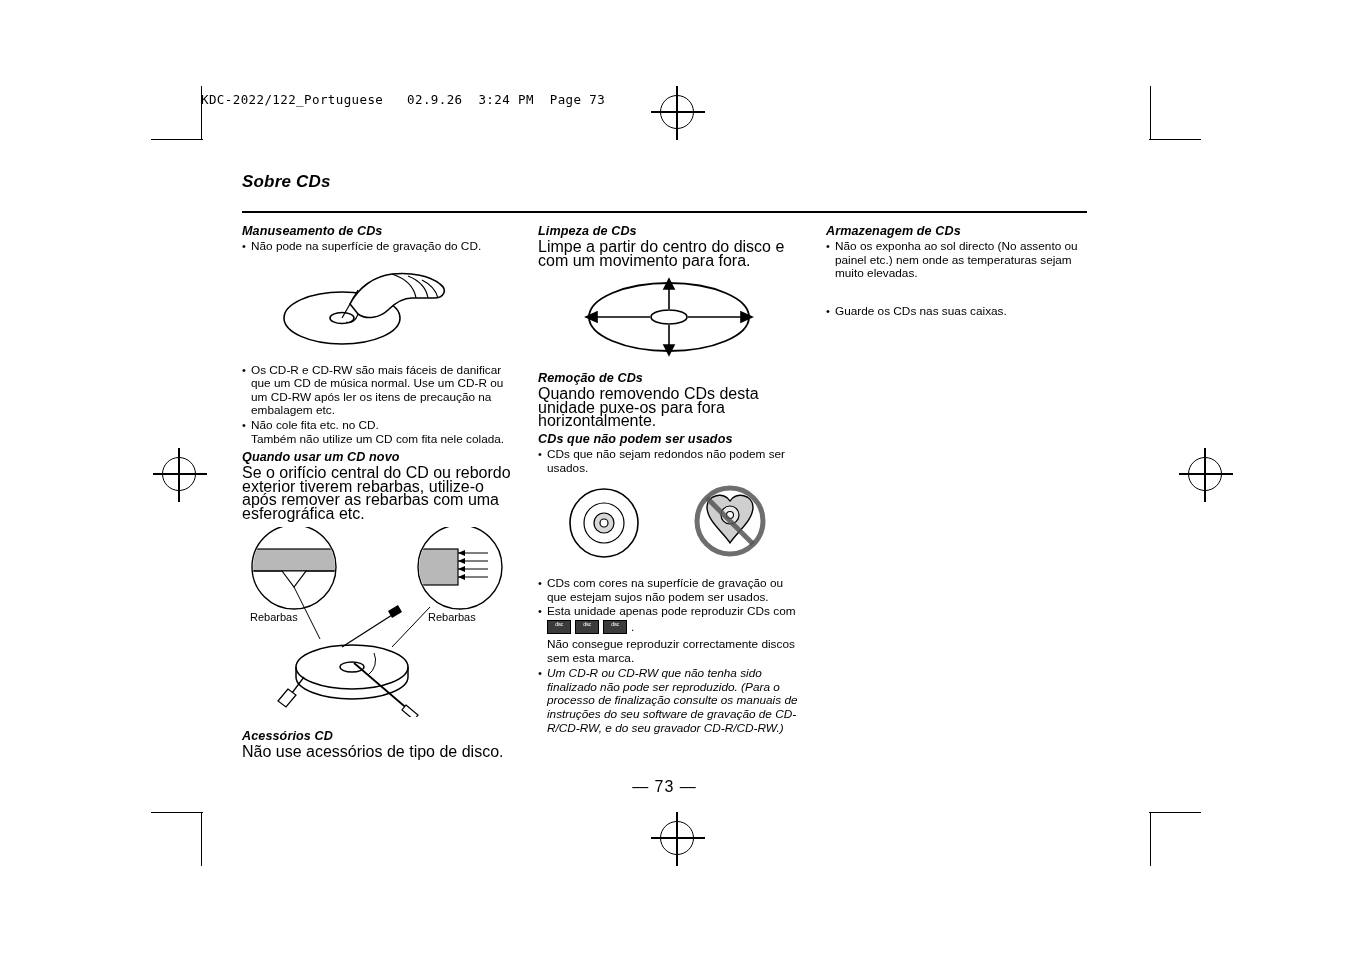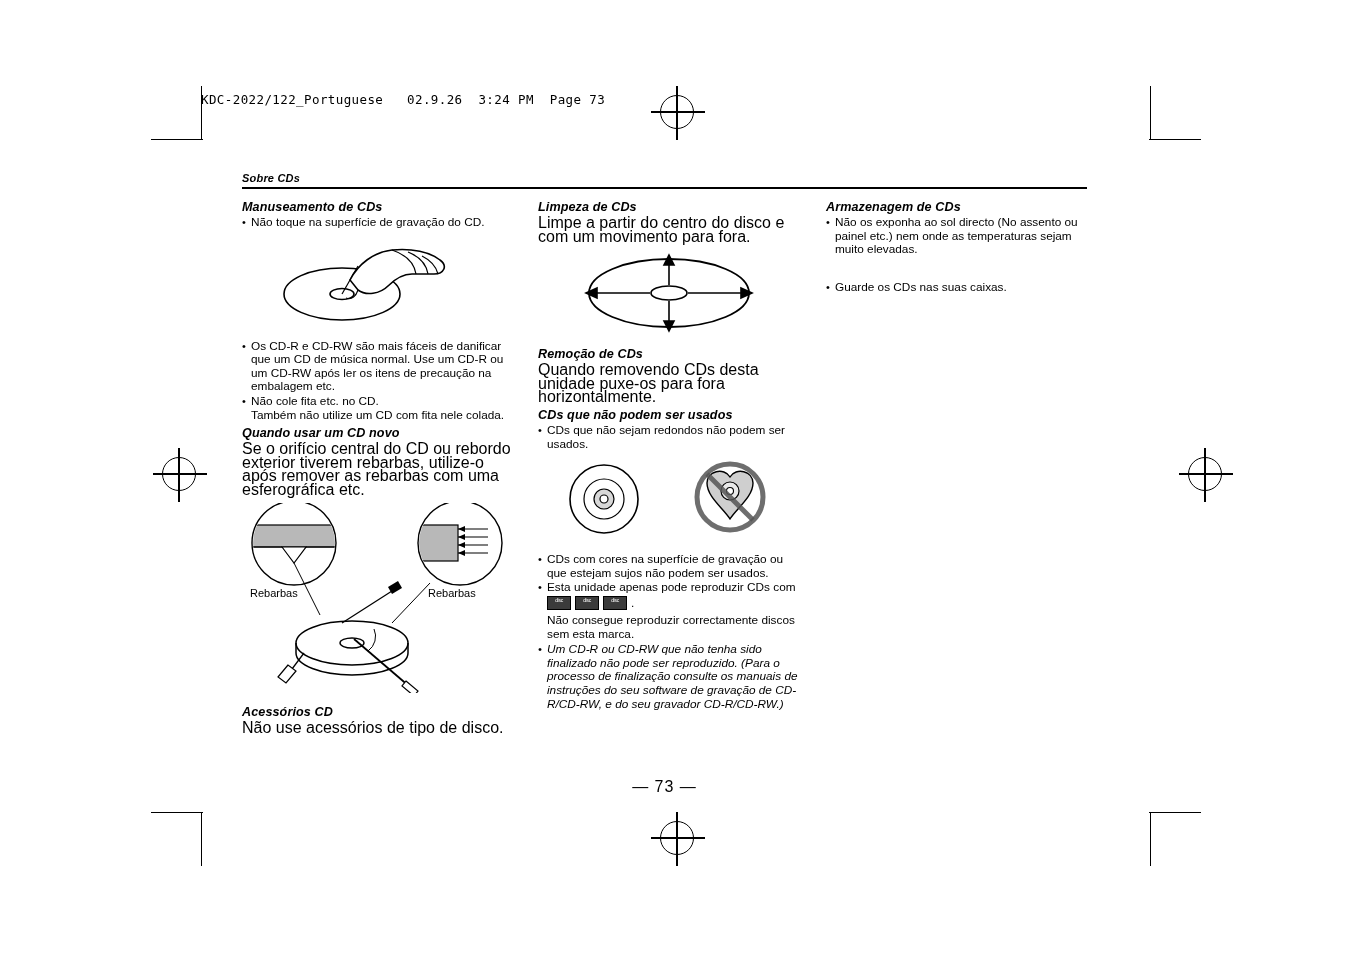--- a/index.html
+++ b/index.html
@@ -61,25 +61,25 @@
   }
 
   
   .page {
     position: absolute;
     left: 242px;
     top: 172px;
     width: 845px;
   }
   .page-title {
-    font-size: 11px;
+    font-size: 17px;
     font-weight: bold;
     font-style: italic;
     letter-spacing: 0.2px;
-    padding-bottom: 3px;
+    padding-bottom: 19px;
   }
   .title-rule {
     border-bottom: 2.5px solid #000;
     margin-bottom: 11px;
   }
 
   .cols {
     display: flex;
     gap: 8px;
   }
@@ -197,21 +197,21 @@
 
   <div class="page-title">Sobre CDs</div>
   <div class="title-rule"></div>
 
   <div class="cols">
 
     <div class="col col-1">
 
       <h3 class="sec">Manuseamento de CDs</h3>
       <ul class="bul">
-        <li>Não toque na superfície de gravação do CD.</li>
+        <li>Não pode na superfície de gravação do CD.</li>
       </ul>
 
       <div class="fig">
         <svg width="230" height="92" viewBox="0 0 230 92">
           <ellipse cx="80" cy="58" rx="58" ry="26" fill="none" stroke="#000" stroke-width="1.6"></ellipse>
           <ellipse cx="80" cy="58" rx="12" ry="5.5" fill="none" stroke="#000" stroke-width="1.6"></ellipse>
           <path d="M80 58 L96 30" stroke="#000" stroke-width="1.2" fill="none"></path>
           <path d="M88 44 C96 28, 112 16, 130 14 C150 12, 168 16, 178 24
                    C186 30, 182 38, 172 38 L150 38
                    C140 38, 132 44, 126 50

